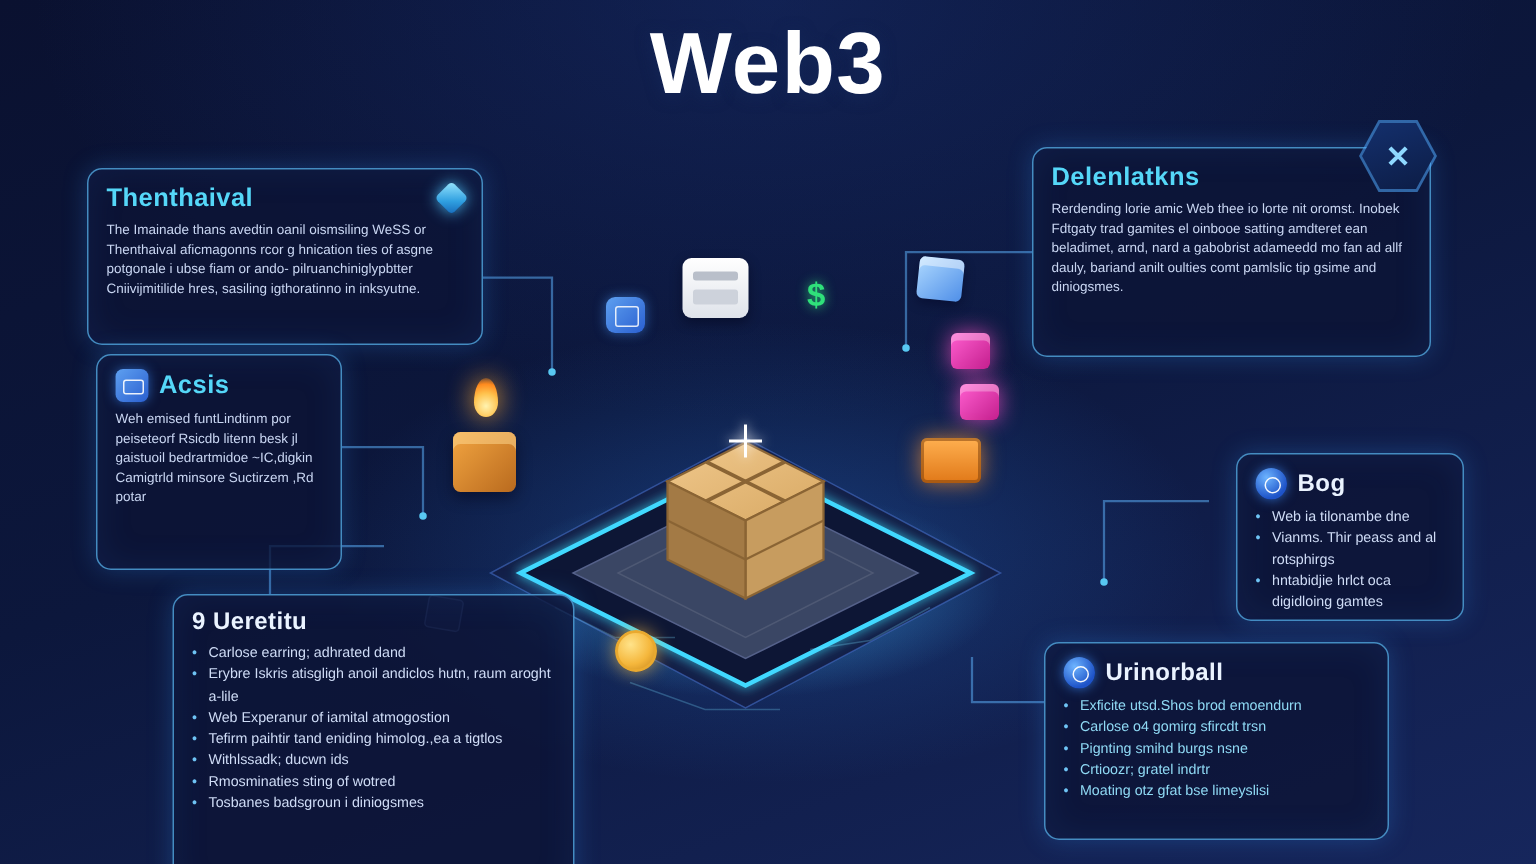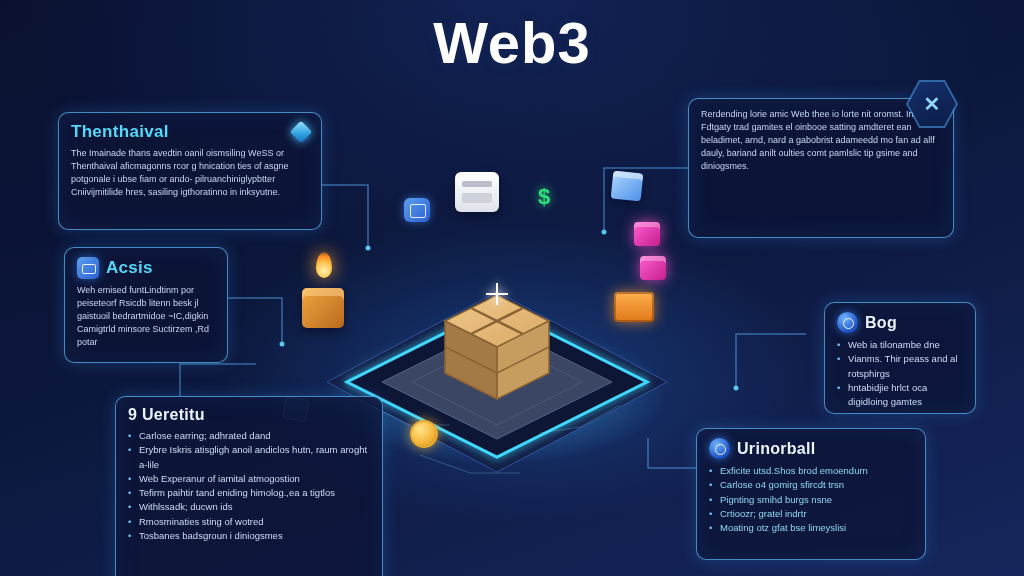--- a/index.html
+++ b/index.html
@@ -32,21 +32,21 @@
   .callout .hrow { display:flex; align-items:center; gap:7px; margin-bottom:5px; }
   .h-cyan  { color:#55d7f8; font-size:17px; font-weight:bold; letter-spacing:0.3px; }
   .h-white { color:#eaf3ff; font-size:16px; font-weight:bold; letter-spacing:0.3px; }
   .callout p { font-size:9px; line-height:1.45; color:#c9d6f2; }
   .callout ul { list-style:none; }
   .callout li { font-size:9.5px; line-height:1.5; color:#cfdcf6; padding-left:11px; position:relative; }
   .callout li::before { content:"•"; color:#6fc4f5; position:absolute; left:0; }
   .cl-cyan li { color:#8fd9f4; }
 
   .box-top-left     { left:58px;  top:112px; width:264px; height:118px; }
-  .box-mid-left     { left:64px;  top:247px; width:164px; height:116px; }
+  .box-mid-left     { left:64px;  top:236px; width:164px; height:144px; }
   .box-bottom-left  { left:76px;  top:396px; width:268px; height:205px;margin-left:39px; }
   .box-top-right    { left:688px; top:98px;  width:266px; height:140px; }
   .box-mid-right    { left:824px; top:302px; width:152px; height:112px; }
   .box-bottom-right { left:696px; top:428px; width:230px; height:132px; }
 
   
   .gem {
     width:16px; height:16px; transform:rotate(45deg); border-radius:3px; margin-left:auto;
     background:linear-gradient(135deg,#9be8ff,#2f9fe0 60%,#1668b8);
     box-shadow:0 0 10px rgba(80,200,255,0.9);
@@ -233,20 +233,23 @@
         <li>Erybre Iskris atisgligh anoil andiclos hutn, raum aroght a-lile</li>
         <li>Web Experanur of iamital atmogostion</li>
         <li>Tefirm paihtir tand eniding himolog.,ea a tigtlos</li>
         <li>Withlssadk; ducwn ids</li>
         <li>Rmosminaties sting of wotred</li>
         <li>Tosbanes badsgroun i diniogsmes</li>
       </ul>
   </div>
 
   <div class="callout box-top-right">
+    <div class="hrow">
+      <span class="h-cyan">Delenlatkns</span>
+    </div>
     <p>Rerdending lorie amic Web thee io lorte nit oromst. Inobek Fdtgaty trad gamites el oinbooe satting amdteret ean beladimet, arnd, nard a gabobrist adameedd mo fan ad allf dauly, bariand anilt oulties comt pamlslic tip gsime and diniogsmes.</p>
   </div>
 
   <div class="callout box-mid-right">
     <div class="hrow">
       <span class="circ-icon"></span>
       <span class="h-white">Bog</span>
     </div>
     <ul>
         <li>Web ia tilonambe dne</li>

